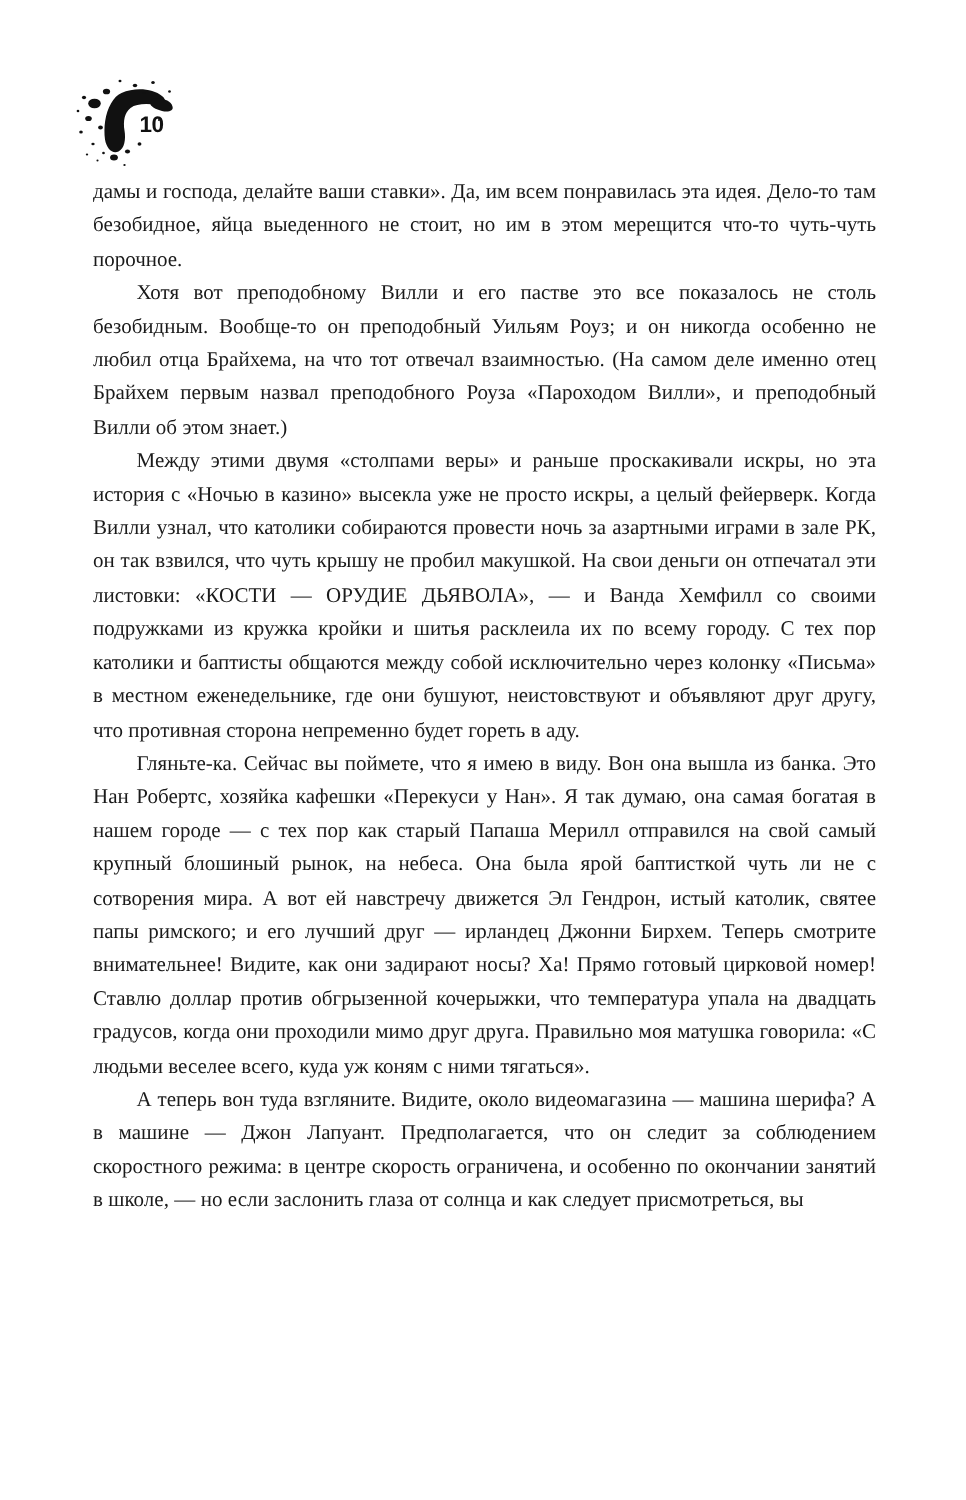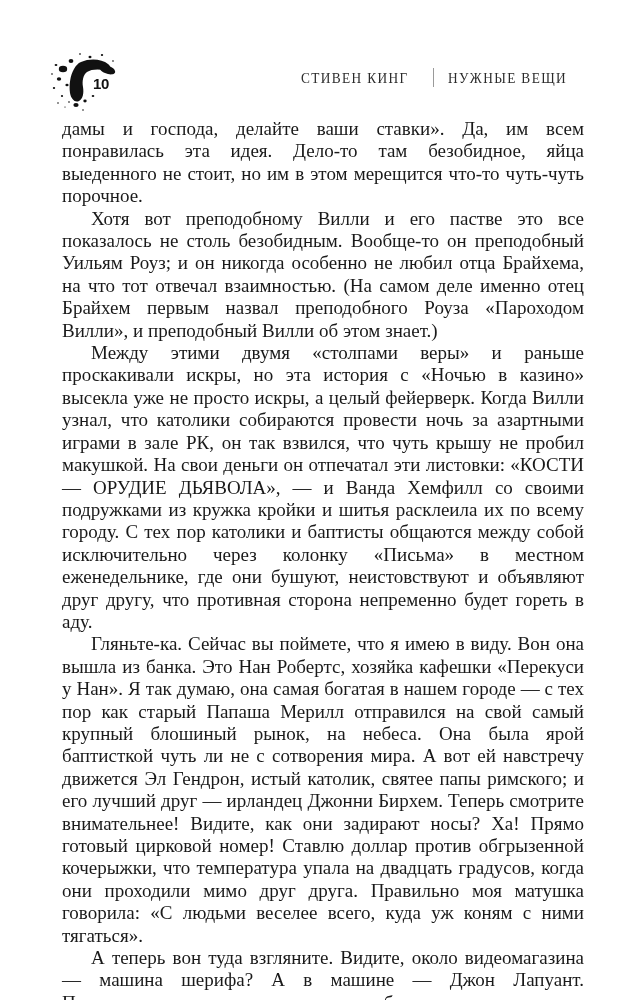--- a/index.html
+++ b/index.html
@@ -91,21 +91,21 @@
     position: absolute;
     left: 62px;
     top: 118px;
     width: 522px;
   }
 
   p.para {
     margin: 0;
     text-align: justify;
     text-align-last: left;
-    font-size: 19px;
+    font-size: 14px;
     line-height: 22.4px;
     text-indent: 29px;
     hyphens: manual;
     word-spacing: 0.1px;
   }
 
   p.para.no-indent {
     text-indent: 0;
   }
 </style>
@@ -143,25 +143,20 @@
           <ellipse cx="46" cy="10" rx="0.8" ry="0.7"></ellipse>
           <ellipse cx="2" cy="22" rx="0.9" ry="0.8"></ellipse>
           <ellipse cx="33" cy="58" rx="0.8" ry="0.7"></ellipse>
           <ellipse cx="15" cy="55" rx="0.7" ry="0.6"></ellipse>
           <ellipse cx="56" cy="28" rx="0.7" ry="0.6"></ellipse>
         </g>
       </svg>
       <span class="folio">10</span>
     </div>
 
-    <div class="head-text">
-      <span class="head-author">СТИВЕН КИНГ</span>
-      <span class="head-rule"></span>
-      <span class="head-title">НУЖНЫЕ ВЕЩИ</span>
-    </div>
 
   </div>
 
   <div class="body-col">
     <p class="para no-indent">дамы и господа, делайте ваши ставки». Да, им всем понравилась эта идея. Дело-то там безобидное, яйца выеденного не стоит, но им в этом мерещится что-то чуть-чуть порочное.</p>
     <p class="para">Хотя вот преподобному Вилли и его пастве это все показалось не столь безобидным. Вообще-то он преподобный Уильям Роуз; и он никогда особенно не любил отца Брайхема, на что тот отвечал взаимностью. (На самом деле именно отец Брайхем первым назвал преподобного Роуза «Пароходом Вилли», и преподобный Вилли об этом знает.)</p>
     <p class="para">Между этими двумя «столпами веры» и раньше проскакивали искры, но эта история с «Ночью в казино» высекла уже не просто искры, а целый фейерверк. Когда Вилли узнал, что католики соби­раются провести ночь за азартными играми в зале РК, он так взвил­ся, что чуть крышу не пробил макушкой. На свои деньги он отпе­чатал эти листовки: «КОСТИ — ОРУДИЕ ДЬЯВОЛА», — и Ванда Хемфилл со своими подружками из кружка кройки и шитья рас­клеила их по всему городу. С тех пор католики и баптисты обща­ются между собой исключительно через колонку «Письма» в мест­ном еженедельнике, где они бушуют, неистовствуют и объявляют друг другу, что противная сторона непременно будет гореть в аду.</p>
     <p class="para">Гляньте-ка. Сейчас вы поймете, что я имею в виду. Вон она вышла из банка. Это Нан Робертс, хозяйка кафешки «Перекуси у Нан». Я так думаю, она самая богатая в нашем городе — с тех пор как старый Папаша  Мерилл отправился на свой самый круп­ный блошиный рынок, на небеса. Она была ярой баптисткой чуть ли не с сотворения мира. А вот ей навстречу движется Эл Гендрон, истый католик, святее папы римского; и его лучший друг — ирлан­дец Джонни Бирхем. Теперь смотрите внимательнее! Видите, как они задирают носы? Ха! Прямо готовый цирковой номер! Ставлю доллар против обгрызенной кочерыжки, что температура упала на двадцать градусов, когда они проходили мимо друг друга. Пра­вильно моя матушка говорила: «С людьми веселее всего, куда уж коням с ними тягаться».</p>
     <p class="para">А теперь вон туда взгляните. Видите, около видеомагазина — машина шерифа? А в машине — Джон Лапуант. Предполагается, что он следит за соблюдением скоростного режима: в центре ско­рость ограничена, и особенно по окончании занятий в школе, — но если заслонить глаза от солнца и как следует присмотреться, вы</p>
   </div>

